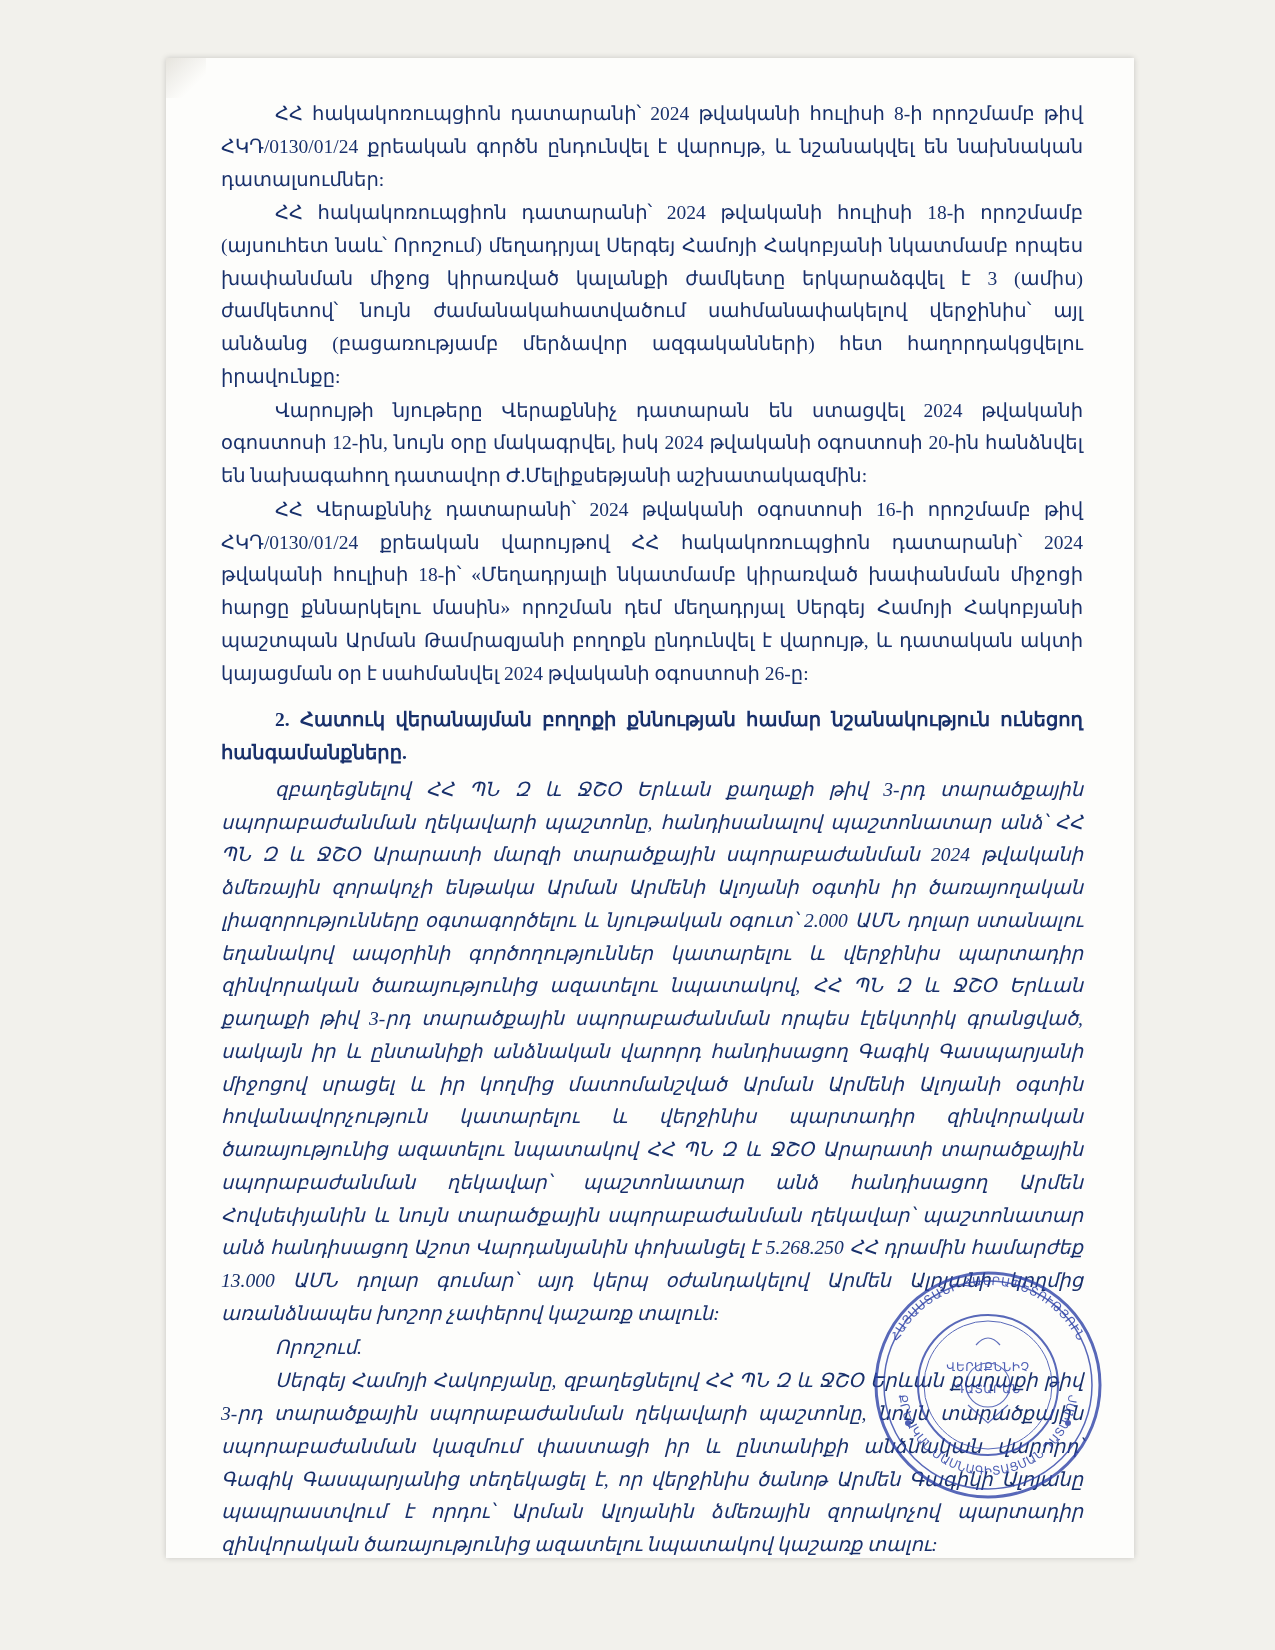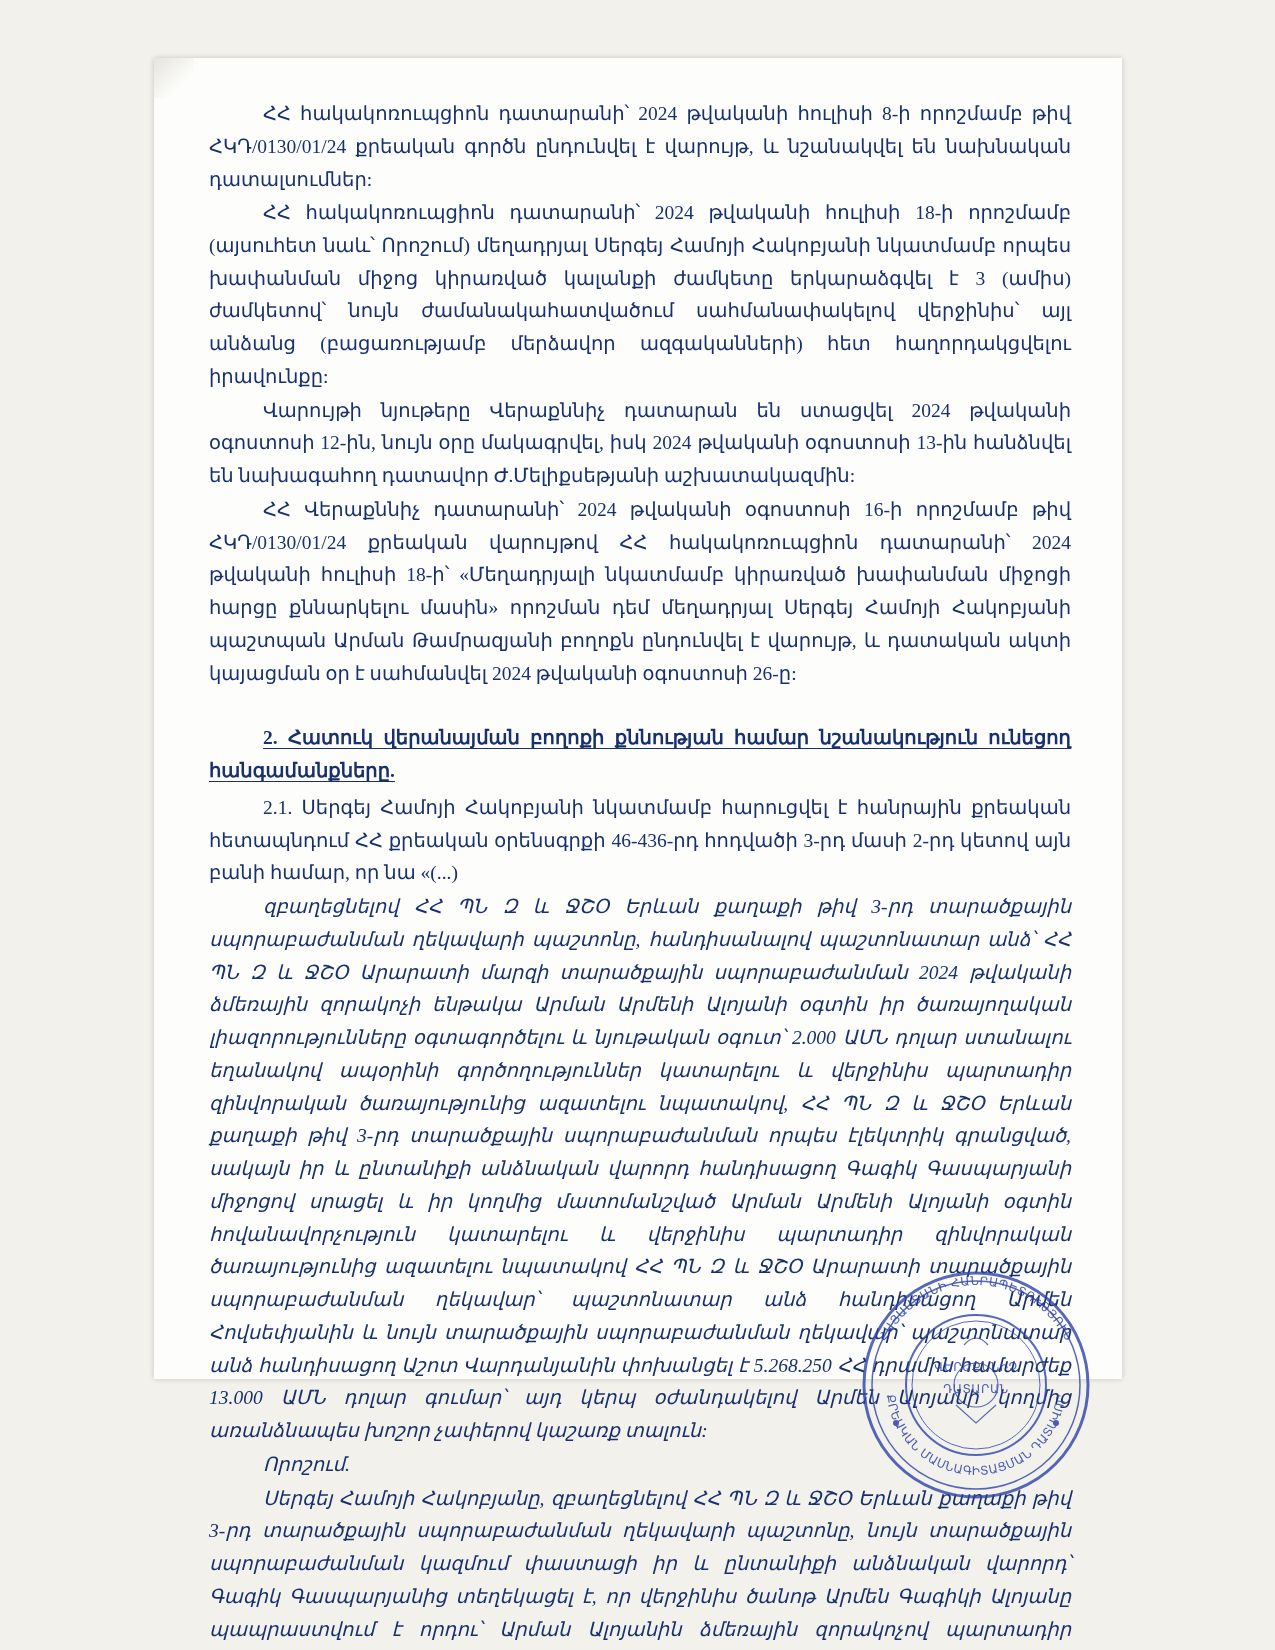--- a/index.html
+++ b/index.html
@@ -13,24 +13,24 @@
   .page {
     position: relative;
     width: 1275px;
     height: 1650px;
     background: #f2f1ec;
     overflow: hidden;
   }
   
   .sheet {
     position: absolute;
-    left: 154px;
+    left: 166px;
     top: 58px;
     width: 968px;
-    height: 1321px;
+    height: 1500px;
     background: #fdfdfb;
     box-shadow: 0 0 6px rgba(0,0,0,0.18);
   }
   .sheet::before {
     
     content: "";
     position: absolute;
     left: 0; top: 0;
     width: 40px; height: 40px;
     background: linear-gradient(135deg, #e6e4de 0%, rgba(253,253,251,0) 70%);
@@ -43,25 +43,24 @@
     color: #18306b;
     font-size: 19.5px;
     line-height: 1.68;
     text-align: justify;
   }
   p {
     margin: 0 0 0.05em 0;
     text-indent: 54px;
   }
   .heading {
-    margin-top: 32px;
+    margin-top: 14px;
     margin-bottom: 4px;
     text-indent: 54px;
     font-weight: bold;
-    text-decoration: underline;
     text-underline-offset: 4px;
   }
   .italic {
     font-style: italic;
   }
   
   .stamp {
     position: absolute;
     left: 690px;
     top: 1195px;
@@ -79,26 +78,25 @@
 </style>
 </head>
 <body>
 
 <div class="page">
   <div class="sheet">
 
     <div class="doc">
       <p>ՀՀ հակակոռուպցիոն դատարանի՝ 2024 թվականի հուլիսի 8-ի որոշմամբ թիվ ՀԿԴ/0130/01/24 քրեական գործն ընդունվել է վարույթ, և նշանակվել են նախնական դատալսումներ:</p>
       <p>ՀՀ հակակոռուպցիոն դատարանի՝ 2024 թվականի հուլիսի 18-ի որոշմամբ (այսուհետ նաև՝ Որոշում) մեղադրյալ Սերգեյ Համոյի Հակոբյանի նկատմամբ որպես խափանման միջոց կիրառված կալանքի ժամկետը երկարաձգվել է 3 (ամիս) ժամկետով՝ նույն ժամանակահատվածում սահմանափակելով վերջինիս՝ այլ անձանց (բացառությամբ մերձավոր ազգականների) հետ հաղորդակցվելու իրավունքը:</p>
-      <p>Վարույթի նյութերը Վերաքննիչ դատարան են ստացվել 2024 թվականի օգոստոսի 12-ին, նույն օրը մակագրվել, իսկ 2024 թվականի օգոստոսի 13-ին հանձնվել են նախագահող դատավոր Ժ.Մելիքսեթյանի աշխատակազմին:</p>
+      <p>Վարույթի նյութերը Վերաքննիչ դատարան են ստացվել 2024 թվականի օգոստոսի 12-ին, նույն օրը մակագրվել, իսկ 2024 թվականի օգոստոսի 20-ին հանձնվել են նախագահող դատավոր Ժ.Մելիքսեթյանի աշխատակազմին:</p>
       <p>ՀՀ Վերաքննիչ դատարանի՝ 2024 թվականի օգոստոսի 16-ի որոշմամբ թիվ ՀԿԴ/0130/01/24 քրեական վարույթով ՀՀ հակակոռուպցիոն դատարանի՝ 2024 թվականի հուլիսի 18-ի՝ «Մեղադրյալի նկատմամբ կիրառված խափանման միջոցի հարցը քննարկելու մասին» որոշման դեմ մեղադրյալ Սերգեյ Համոյի Հակոբյանի պաշտպան Արման Թամրազյանի բողոքն ընդունվել է վարույթ, և դատական ակտի կայացման օր է սահմանվել 2024 թվականի օգոստոսի 26-ը:</p>
 
       <p class="heading">2. Հատուկ վերանայման բողոքի քննության համար նշանակություն ունեցող հանգամանքները.</p>
 
-      <p>2.1. Սերգեյ Համոյի Հակոբյանի նկատմամբ հարուցվել է հանրային քրեական հետապնդում ՀՀ քրեական օրենսգրքի 46-436-րդ հոդվածի 3-րդ մասի 2-րդ կետով այն բանի համար, որ նա «(...)</p>
       <p class="italic">զբաղեցնելով ՀՀ ՊՆ Զ և ՋՇՕ Երևան քաղաքի թիվ 3-րդ տարածքային սպորաբաժանման ղեկավարի պաշտոնը, հանդիսանալով պաշտոնատար անձ՝ ՀՀ ՊՆ Զ և ՋՇՕ Արարատի մարզի տարածքային սպորաբաժանման 2024 թվականի ձմեռային զորակոչի ենթակա Արման Արմենի Ալոյանի օգտին իր ծառայողական լիազորությունները օգտագործելու և նյութական օգուտ՝ 2.000 ԱՄՆ դոլար ստանալու եղանակով ապօրինի գործողություններ կատարելու և վերջինիս պարտադիր զինվորական ծառայությունից ազատելու նպատակով, ՀՀ ՊՆ Զ և ՋՇՕ Երևան քաղաքի թիվ 3-րդ տարածքային սպորաբաժանման որպես էլեկտրիկ գրանցված, սակայն իր և ընտանիքի անձնական վարորդ հանդիսացող Գագիկ Գասպարյանի միջոցով սրացել և իր կողմից մատոմանշված Արման Արմենի Ալոյանի օգտին հովանավորչություն կատարելու և վերջինիս պարտադիր զինվորական ծառայությունից ազատելու նպատակով ՀՀ ՊՆ Զ և ՋՇՕ Արարատի տարածքային սպորաբաժանման ղեկավար՝ պաշտոնատար անձ հանդիսացող Արմեն Հովսեփյանին և նույն տարածքային սպորաբաժանման ղեկավար՝ պաշտոնատար անձ հանդիսացող Աշոտ Վարդանյանին փոխանցել է 5.268.250 ՀՀ դրամին համարժեք 13.000 ԱՄՆ դոլար գումար՝ այդ կերպ օժանդակելով Արմեն Ալոյանի կողմից առանձնապես խոշոր չափերով կաշառք տալուն:</p>
       <p class="italic">Որոշում.</p>
       <p class="italic">Սերգեյ Համոյի Հակոբյանը, զբաղեցնելով ՀՀ ՊՆ Զ և ՋՇՕ Երևան քաղաքի թիվ 3-րդ տարածքային սպորաբաժանման ղեկավարի պաշտոնը, նույն տարածքային սպորաբաժանման կազմում փաստացի իր և ընտանիքի անձնական վարորդ՝ Գագիկ Գասպարյանից տեղեկացել է, որ վերջինիս ծանոթ Արմեն Գագիկի Ալոյանը պապրաստվում է որդու՝ Արման Ալոյանին ձմեռային զորակոչով պարտադիր զինվորական ծառայությունից ազատելու նպատակով կաշառք տալու:</p>
     </div>
 
     <div class="stamp">
       <svg width="265" height="265" viewBox="0 0 265 265" xmlns="http://www.w3.org/2000/svg">
         <defs>
           <path id="arcTop" d="M 32,132 A 100,100 0 0 1 232,132" fill="none"></path>
           <path id="arcBottom" d="M 42,132 A 90,90 0 0 0 222,132" fill="none"></path>

